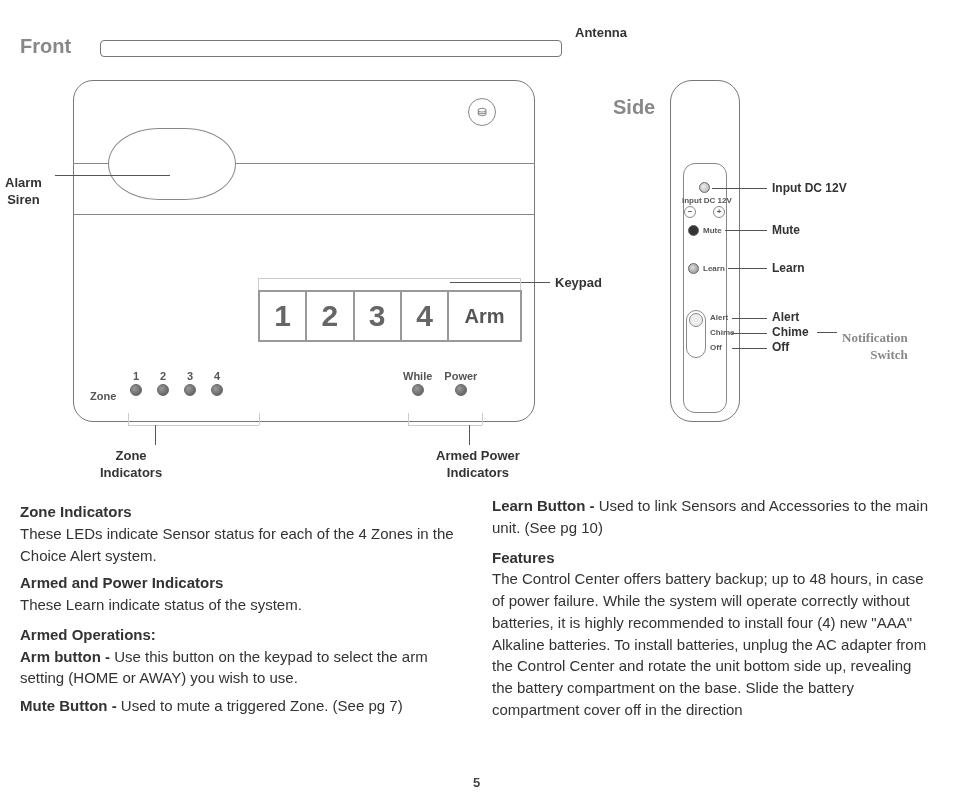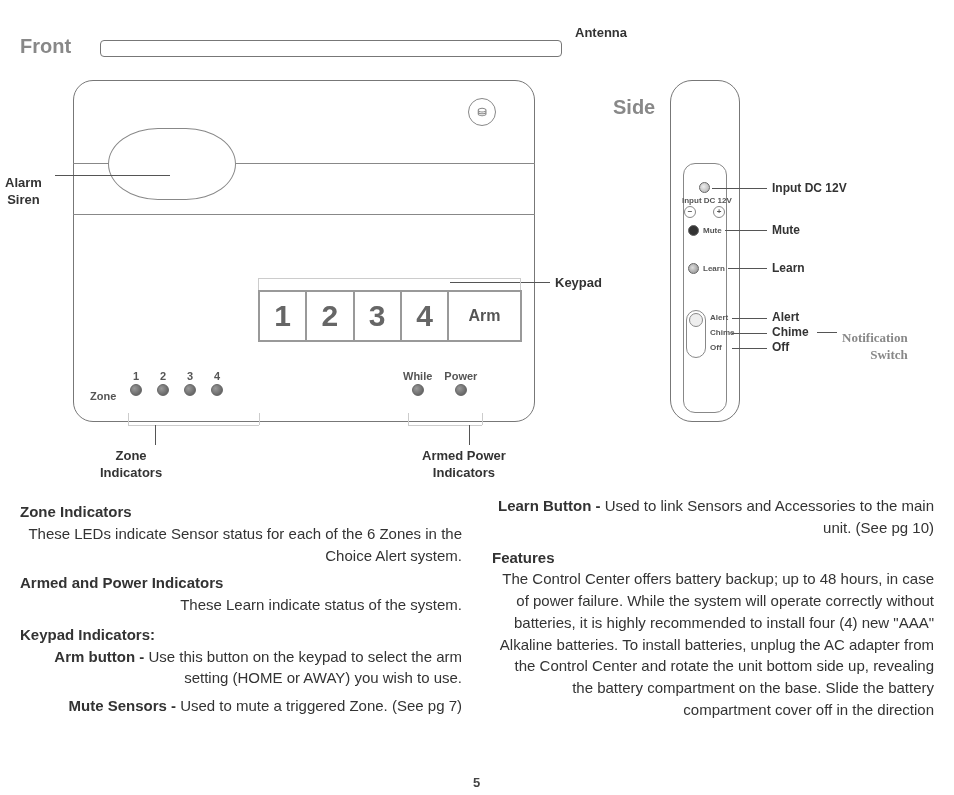--- a/index.html
+++ b/index.html
@@ -63,21 +63,21 @@
     border-right: 2px solid #999;
     width: 48px;
     display:flex;align-items:center;justify-content:center;
     font-size: 30px;
     font-weight: bold;
     color: #666;
   }
   .keypad-arm {
     width: 72px;
     display:flex;align-items:center;justify-content:center;
-    font-size: 16px;
+    font-size: 20px;
     font-weight: bold;
     color: #555;
   }
   .led-row {
     position: absolute;
     display: flex;
     align-items: flex-end;
   }
   .led-group { display:flex;flex-direction:column;align-items:center;margin-right:15px;}
   .led-num { font-size:11px; font-weight:bold;color:#555;margin-bottom:2px;}
@@ -123,21 +123,21 @@
     width:914px;
     display:flex;
     gap:30px;
     font-size:15px;
     line-height:1.45;
     color:#333;
   }
   .col { flex:1; }
   .sect-title { font-size:17px; font-weight:bold; margin-bottom:8px;}
   .sub-title { font-weight:bold; margin-top:6px;}
-  .para { margin-top:0px; margin-bottom:6px;text-align:right;}
+  .para { margin-top:0px; margin-bottom:6px;}
   .run-bold { font-weight:bold; }
   .page-num { position:absolute; font-size:13px; font-weight:bold;color:#444;}
   
   .hline{position:absolute;height:1px;background:#555;}
   .vline{position:absolute;width:1px;background:#555;}
 </style>
 </head>
 <body>
 
 <div class="view-label" style="left:20px;top:35px;">Front</div>
@@ -209,21 +209,21 @@
 <div class="thin-line" style="left:128px;top:413px;width:1px;height:12px;background:#ccc;"></div>
 <div class="thin-line" style="left:259px;top:413px;width:1px;height:12px;background:#ccc;"></div>
 <div class="vline" style="left:155px;top:425px;height:20px;"></div>
 <div class="callout-label" style="left:100px;top:448px;white-space:pre;">Zone
 Indicators</div>
 
 <div class="thin-line" style="left:408px;top:425px;width:74px;height:1px;background:#ccc;"></div>
 <div class="thin-line" style="left:408px;top:413px;width:1px;height:12px;background:#ccc;"></div>
 <div class="thin-line" style="left:482px;top:413px;width:1px;height:12px;background:#ccc;"></div>
 <div class="vline" style="left:469px;top:425px;height:20px;"></div>
-<div class="callout-label" style="left:422px;top:448px;white-space:pre;">Armed Power
+<div class="callout-label" style="left:436px;top:448px;white-space:pre;">Armed Power
 Indicators</div>
 
 <div class="view-label" style="left:613px;top:96px;">Side</div>
 
 <div class="side-outer" style="left:670px;top:80px;width:70px;height:342px;"></div>
 <div class="side-inner-top" style="left:683px;top:163px;width:44px;height:250px;"></div>
 
 <div class="side-port" style="left:699px;top:182px;"></div>
 <div class="side-text-tiny" style="left:682px;top:196px;">Input DC 12V</div>
 <div class="side-text-tiny" style="left:684px;top:206px;width:12px;height:12px;border:1px solid #888;border-radius:50%;text-align:center;line-height:10px;">−</div>
@@ -258,26 +258,26 @@
 <div class="hline" style="left:732px;top:333px;width:35px;"></div>
 <div class="hline" style="left:732px;top:348px;width:35px;"></div>
 
 <div class="hline" style="left:817px;top:332px;width:20px;"></div>
 <div class="callout-label gray-callout" style="left:842px;top:330px;text-align:right;white-space:pre;font-family:Liberation Serif, serif;">Notification
 Switch</div>
 
 <div class="text-cols">
   <div class="col">
     <div class="sub-title">Zone Indicators</div>
-    <div class="para">These LEDs indicate Sensor status for each of the 6 Zones in the Choice Alert system.</div>
+    <div class="para">These LEDs indicate Sensor status for each of the 4 Zones in the Choice Alert system.</div>
     <div class="sub-title">Armed and Power Indicators</div>
     <div class="para">These Learn indicate status of the system.</div>
-    <div class="sub-title" style="margin-top:8px;">Keypad Indicators:</div>
+    <div class="sub-title" style="margin-top:8px;">Armed Operations:</div>
     <div class="para"><span class="run-bold">Arm button - </span><span>Use this button on the keypad to select the arm setting (HOME or AWAY) you wish to use.</span></div>
-    <div class="para"><span class="run-bold">Mute Sensors - </span><span>Used to mute a triggered Zone. (See pg 7)</span></div>
+    <div class="para"><span class="run-bold">Mute Button - </span><span>Used to mute a triggered Zone. (See pg 7)</span></div>
   </div>
   <div class="col">
     <div class="para"><span class="run-bold">Learn Button - </span><span>Used to link Sensors and Accessories to the main unit. (See pg 10)</span></div>
     <div class="sub-title" style="margin-top:8px;">Features</div>
     <div class="para">The Control Center offers battery backup; up to 48 hours, in case of power failure. While the system will operate correctly without batteries, it is highly recommended to install four (4) new "AAA" Alkaline batteries. To install batteries, unplug the AC adapter from the Control Center and rotate the unit bottom side up, revealing the battery compartment on the base. Slide the battery compartment cover off in the direction</div>
   </div>
 </div>
 
 <div class="page-num" style="left:473px;top:775px;">5</div>
 

